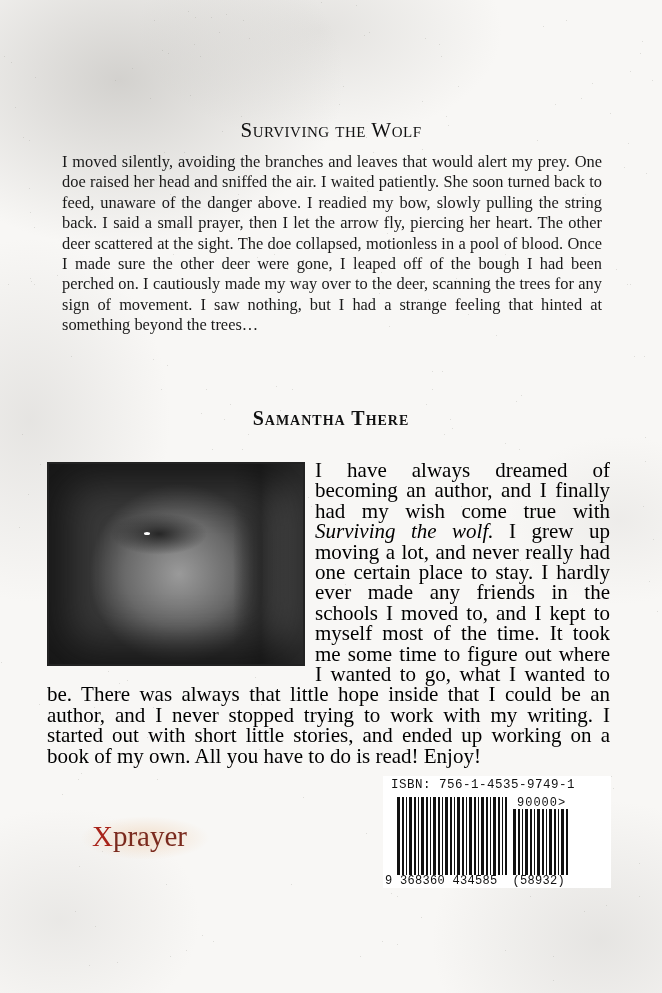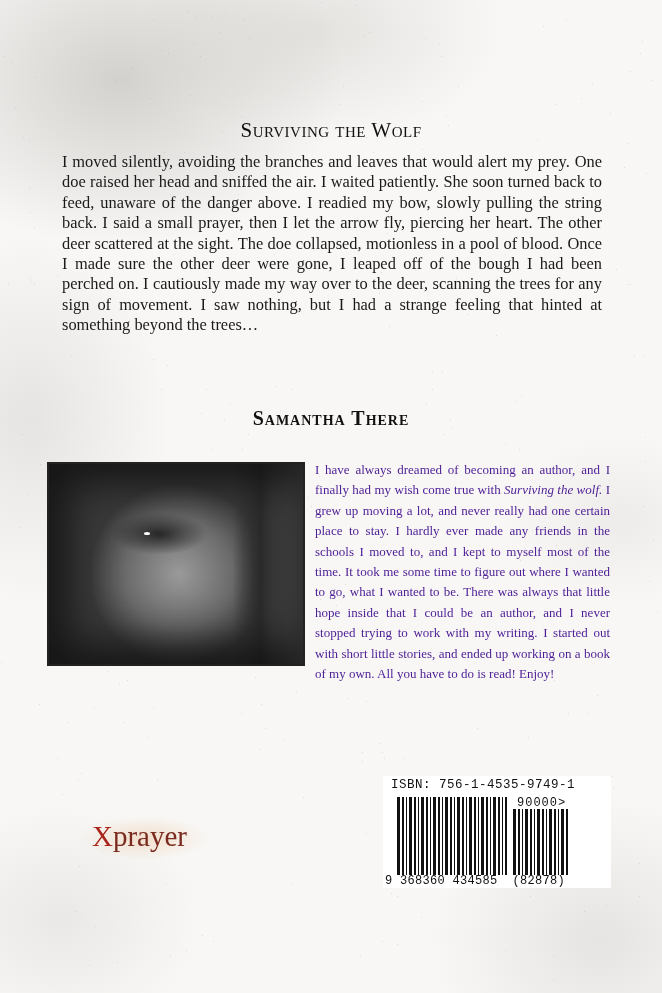--- a/index.html
+++ b/index.html
@@ -26,21 +26,21 @@
     font-variant: small-caps; font-size:21px; letter-spacing:0.5px; color:#111;
   }
   .title.t1 { top:118px; }
   .title.t2 { top:407px; font-weight:bold; font-size:20px; letter-spacing:1px; }
   .story {
     position:absolute; left:62px; top:152px; width:540px;
     font-size:16.4px; line-height:20.4px; text-align:justify; color:#1a1a1a;
   }
   .bio-wrap {
     position:absolute; left:47px; top:460px; width:563px;
-    font-size:13px; line-height:20.4px; text-align:justify; color:#4c1d95;
+    font-size:21px; line-height:20.4px; text-align:justify; color:#000000;
   }
   .photo {
     float:left; width:258px; height:204px; margin:2px 10px 4px 0;
     border:2px solid #222; box-sizing:border-box;
     background:
       radial-gradient(ellipse 60px 26px at 110px 70px, rgba(30,30,30,0.9), rgba(30,30,30,0) 80%),
       radial-gradient(ellipse 90px 90px at 130px 110px, #9a9a9a, #6a6a6a 60%, #3a3a3a 100%),
       radial-gradient(ellipse 160px 130px at 130px 100px, #7a7a7a, #2a2a2a 90%);
     position:relative; overflow:hidden;
   }
@@ -404,14 +404,14 @@
       <rect x="21" y="0" width="1" height="66" fill="#111"></rect>
       <rect x="24" y="0" width="3" height="66" fill="#111"></rect>
       <rect x="29" y="0" width="2" height="66" fill="#111"></rect>
       <rect x="33" y="0" width="1" height="66" fill="#111"></rect>
       <rect x="36" y="0" width="3" height="66" fill="#111"></rect>
       <rect x="41" y="0" width="2" height="66" fill="#111"></rect>
       <rect x="45" y="0" width="1" height="66" fill="#111"></rect>
       <rect x="48" y="0" width="3" height="66" fill="#111"></rect>
       <rect x="53" y="0" width="2" height="66" fill="#111"></rect>
     </svg>
-  <div class="bottom-digits"><span>9</span> <span>368360</span> <span>434585</span>  <span>(82878)</span></div>
+  <div class="bottom-digits"><span>9</span> <span>368360</span> <span>434585</span>  <span>(58932)</span></div>
 </div>
 
 </body></html>

